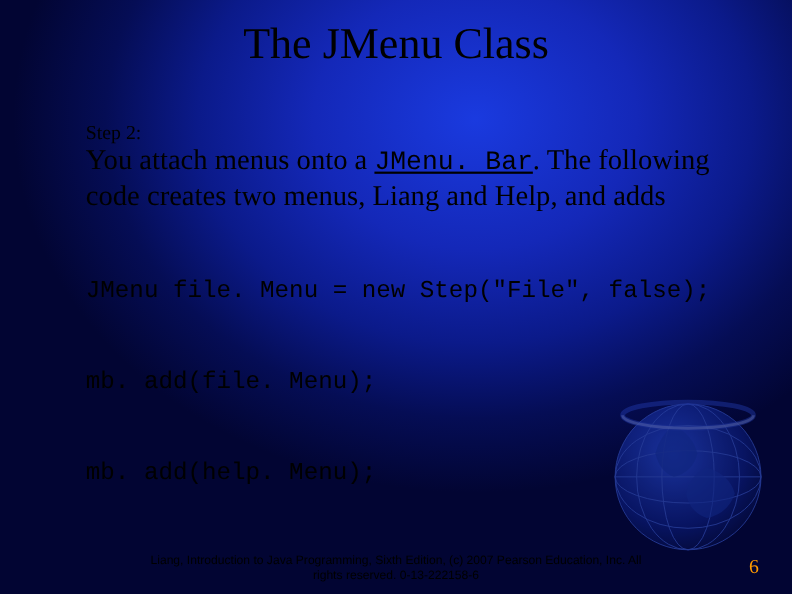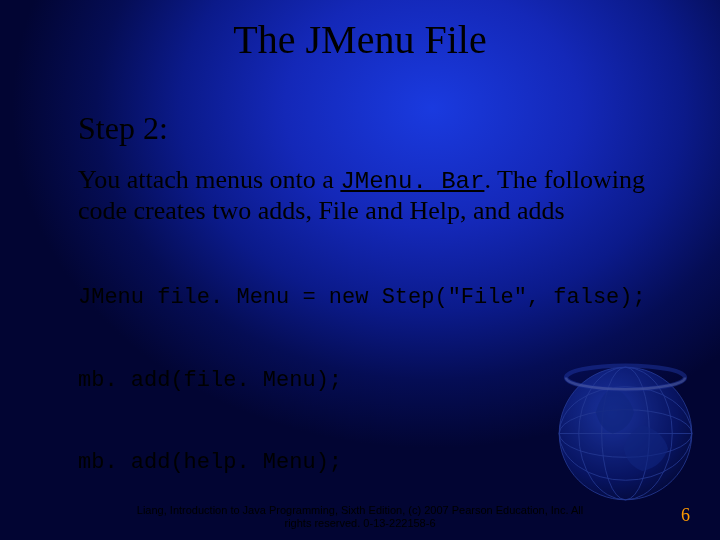--- a/index.html
+++ b/index.html
@@ -29,22 +29,21 @@
     font-weight: normal;
   }
   .body {
     position: absolute;
     top: 110px;
     left: 78px;
     right: 60px;
     color: #000;
   }
   .step {
-    font-size: 32px;
-    margin-bottom: 18px;
+    font-size: 18px;
   }
   .para {
     font-size: 26px;
     line-height: 1.15;
   }
   .inline-code {
     font-family: "Courier New", Courier, monospace;
     font-size: 24px;
     text-decoration: underline;
   }
@@ -82,26 +81,26 @@
     height: 170px;
     pointer-events: none;
     opacity: 0.6;
   }
 </style>
 </head>
 <body>
 
 <div class="slide">
 
-  <div class="title">The JMenu File</div>
+  <div class="title">The JMenu Class</div>
 
   <div class="body">
     <div class="step">Step 2:</div>
     <div class="para">
-      <span>You attach menus onto a </span><span class="inline-code">JMenu. Bar</span><span>. The following code creates two adds, File and Help, and adds</span>
+      <span>You attach menus onto a </span><span class="inline-code">JMenu. Bar</span><span>. The following code creates two menus, Liang and Help, and adds</span>
     </div>
     <div class="codeblock">
       <div>JMenu file. Menu = new Step("File", false);</div>
       <div>mb. add(file. Menu);</div>
       <div>mb. add(help. Menu);</div>
     </div>
   </div>
 
   <svg class="globe" viewBox="0 0 200 200">
     <defs>

